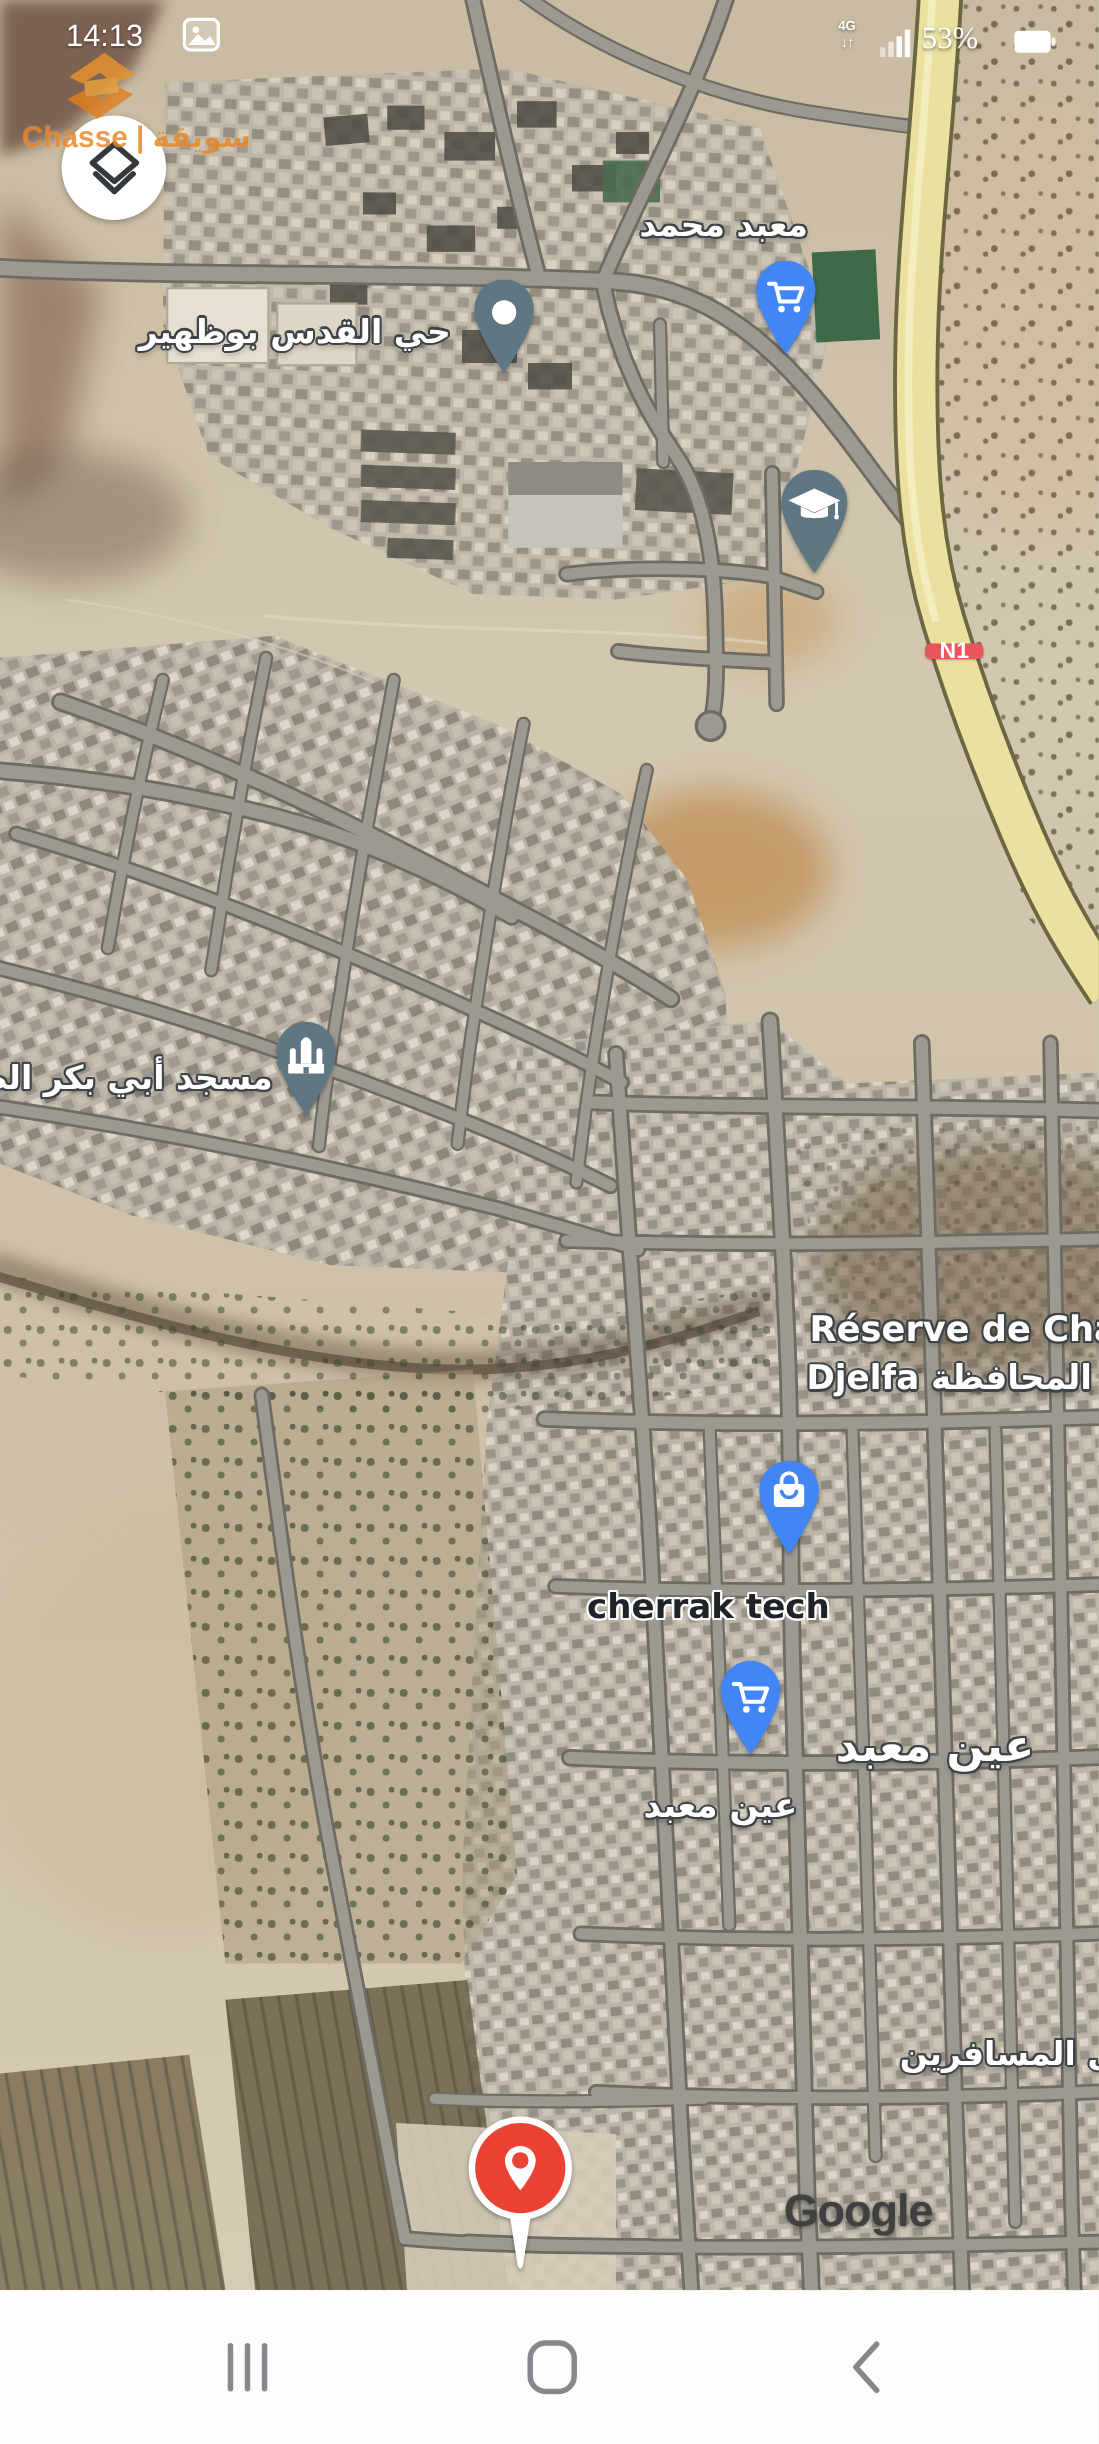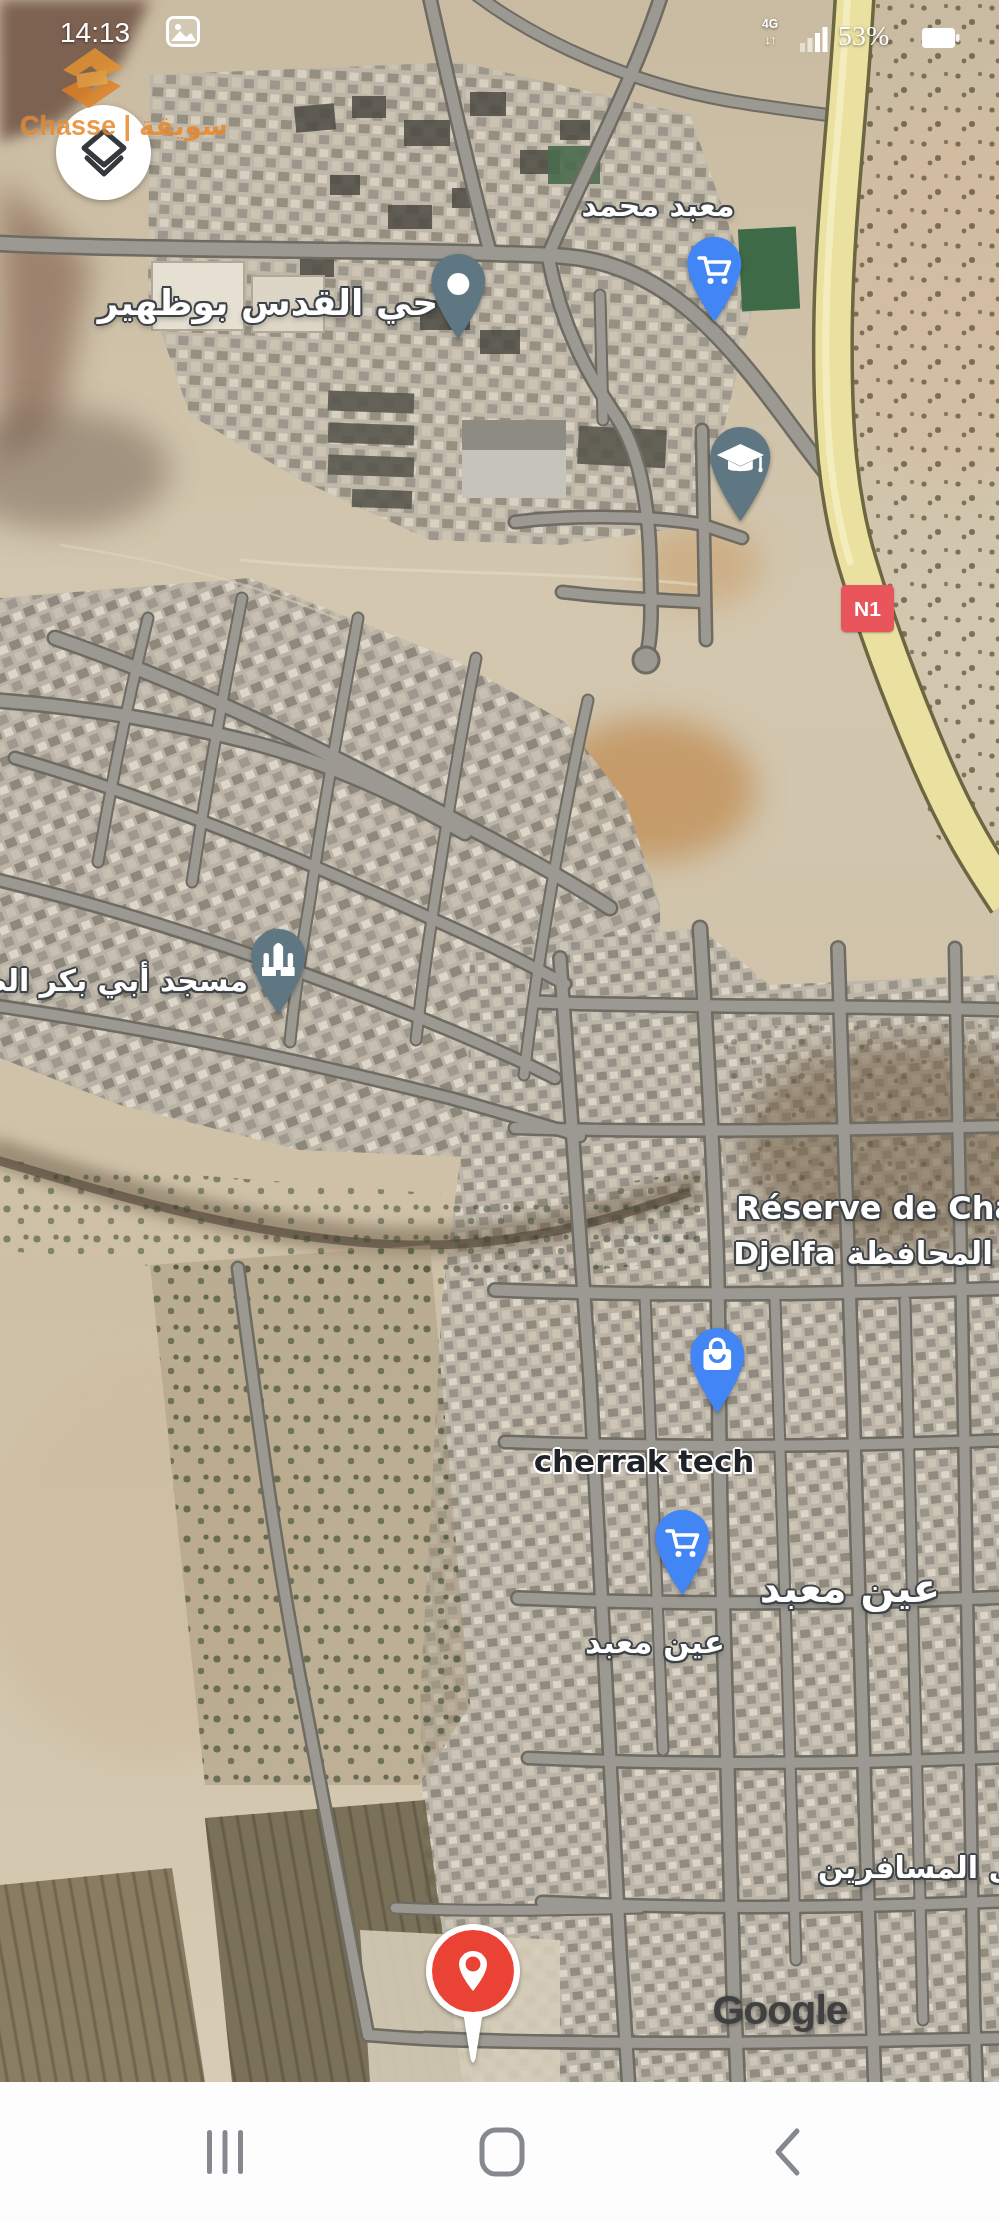--- a/index.html
+++ b/index.html
@@ -40,21 +40,21 @@
 
   
   .layers-btn{position:absolute;left:56px;top:105px;width:95px;height:95px;border-radius:50%;
               background:#fff;z-index:50;box-shadow:0 2px 6px rgba(0,0,0,.30);
               display:flex;align-items:center;justify-content:center;cursor:pointer;}
 
   
   .pin{position:absolute;z-index:35;filter:drop-shadow(0 2px 2px rgba(0,0,0,.35));cursor:pointer;}
 
   
-  .badge{position:absolute;left:841px;top:585px;width:53px;height:47px;background:#e8565c;
+  .badge{position:absolute;left:841px;top:585px;width:53px;height:14px;background:#e8565c;
          border-radius:5px;color:#fff;font-weight:bold;font-size:21px;display:flex;
          align-items:center;justify-content:center;z-index:25;
          box-shadow:0 1px 2px rgba(0,0,0,.3);}
 
   
   .google{position:absolute;left:780px;top:2010px;transform:translate(-50%,-50%);
           font-size:41px;font-weight:bold;letter-spacing:-1px;color:#404040;z-index:40;
           text-shadow:0 1px 4px rgba(0,0,0,.45);}
 
   
@@ -269,21 +269,21 @@
         <path d="M395,1908 C 480,1912 560,1910 640,1908" stroke-width="9"></path>
       </g>
       <circle cx="646" cy="660" r="13" fill="#9c9992" stroke="#6e6b62" stroke-width="3"></circle>
 
       <path d="M855,-10 C 848,120 834,220 833,330 C 832,430 838,500 858,565 C 877,628 900,690 930,760 C 958,825 980,860 1008,902" fill="none" stroke="#6c6642" stroke-width="42"></path>
       <path d="M855,-10 C 848,120 834,220 833,330 C 832,430 838,500 858,565 C 877,628 900,690 930,760 C 958,825 980,860 1008,902" fill="none" stroke="#eae09f" stroke-width="35"></path>
       <path d="M848,-10 C 841,120 827,220 826,330 C 825,430 831,500 851,565" fill="none" stroke="#f5efc4" stroke-width="7" opacity=".8"></path>
     </svg>
 
     <div class="lbl center" style="left:658px;top:205px;font-size:30px;">معبد محمد</div>
-    <div class="lbl center" style="left:268px;top:302px;font-size:36px;">حي القدس بوظهير</div>
+    <div class="lbl center" style="left:268px;top:302px;font-size:30px;">حي القدس بوظهير</div>
     <div class="lbl" style="right:751px;top:963px;font-size:30px;" dir="rtl">مسجد أبي بكر الصديق</div>
     <div class="lbl" style="left:736px;top:1189px;font-size:32px;">Réserve de Chasse</div>
     <div class="lbl center" style="left:863px;top:1253px;font-size:31px;">Djelfa المحافظة</div>
     <div class="lbl dark center" style="left:644px;top:1461px;font-size:31px;">cherrak tech</div>
     <div class="lbl center" style="left:850px;top:1588px;font-size:40px;">عين معبد</div>
     <div class="lbl center" style="left:655px;top:1642px;font-size:31px;">عين معبد</div>
     <div class="lbl" style="left:818px;top:1850px;font-size:30px;">نزل المسافرين</div>
 
     <div class="badge">
       <span>N1</span>

